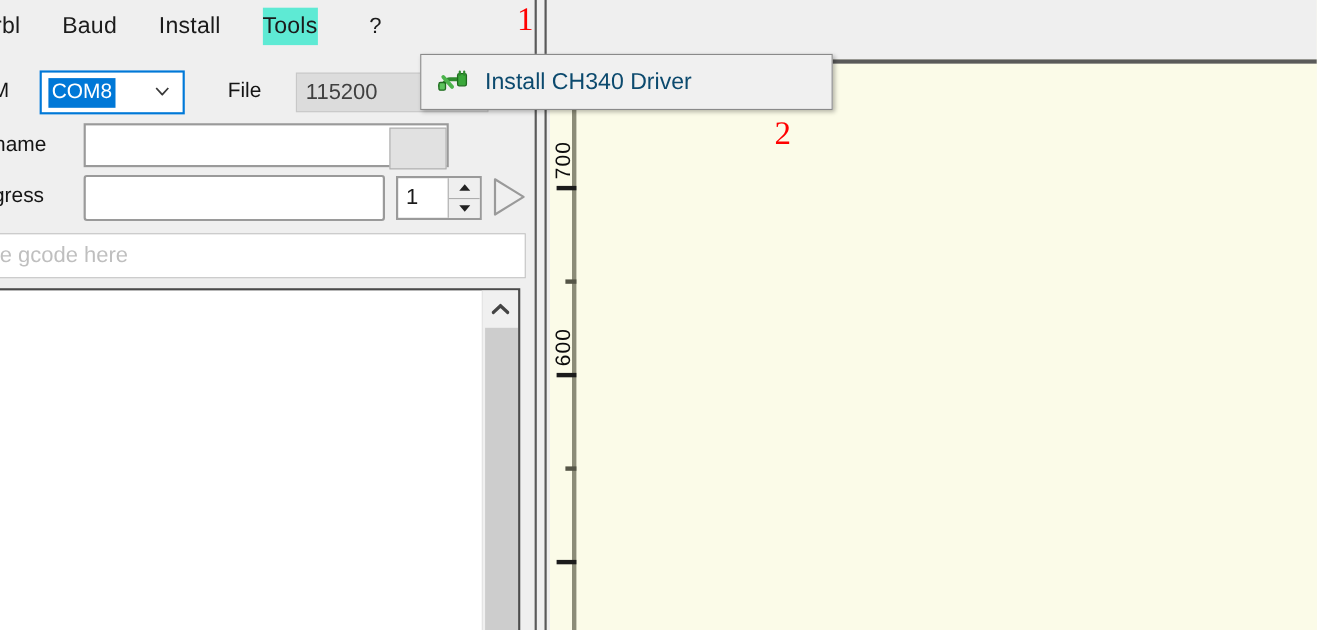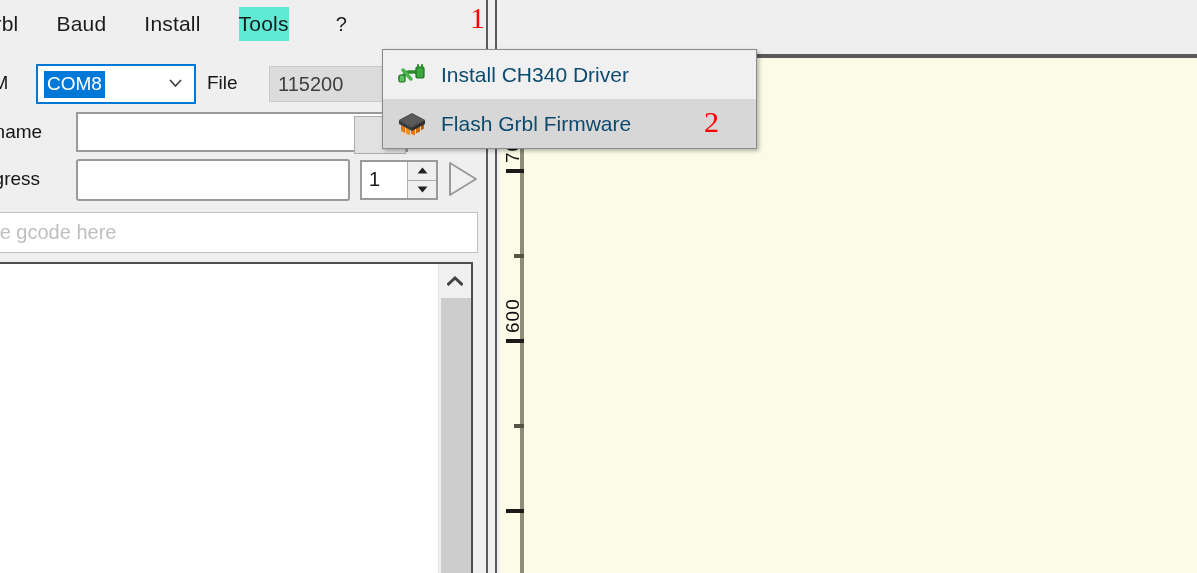--- a/index.html
+++ b/index.html
@@ -74,21 +74,21 @@
   .fld-label {
     position: absolute;
     font-size: 19px;
     color: #151515;
     top: 8px;
   }
   #com-label { left: 0px; }
   #com-combo {
     position: absolute;
     left: 72px; top: 0px;
-    width: 160px; height: 40px;
+    width: 132px; height: 40px;
     background: #ffffff;
     border: 2px solid #0078d7;
     box-sizing: border-box;
   }
   #com-combo-value {
     position: absolute;
     left: 6px; top: 5px;
     background: #0078d7;
     color: #ffffff;
     font-size: 19px;
@@ -452,33 +452,17 @@
         <path d="M3 15 C7 15 7 9 12 9 L22 9" fill="none" stroke="#2e8b2e" stroke-width="3.5" stroke-linecap="round"></path>
         <path d="M6 7 L14 16" fill="none" stroke="#4cb34c" stroke-width="3.5" stroke-linecap="round"></path>
         <rect x="19" y="4" width="8" height="11" rx="1.5" fill="#3aa83a" stroke="#1f6b1f" stroke-width="1.2"></rect>
         <rect x="2" y="12" width="6" height="7" rx="1.5" fill="#5cc45c" stroke="#1f6b1f" stroke-width="1.2"></rect>
         <path d="M21 2 L21 5 M25 2 L25 5" stroke="#2e8b2e" stroke-width="2" stroke-linecap="round"></path>
       </svg>
     </span>
     <span class="dropdown-label">Install CH340 Driver</span>
   </div>
 
-  <div class="dropdown-item highlighted">
-    <span class="dropdown-icon">
-      <svg width="30" height="26" viewBox="0 0 30 26">
-        <path d="M4 14 L4 20 L8 22 L8 16 Z" fill="#e07a18"></path>
-        <path d="M9 16.5 L9 22.5 L13 24.2 L13 18.2 Z" fill="#f09020"></path>
-        <path d="M14 17 L14 23 L18 24.5 L18 18.5 Z" fill="#e07a18"></path>
-        <path d="M19 16.5 L19 22.5 L23 20.5 L23 14.5 Z" fill="#c96a10"></path>
-        <path d="M24 14 L24 19.5 L27 17.5 L27 12 Z" fill="#b85f0c"></path>
-        <path d="M15 2 L28 9 L15 16 L2 9 Z" fill="#4a4a4a"></path>
-        <path d="M2 9 L15 16 L15 20 L2 13 Z" fill="#3b3b3b"></path>
-        <path d="M28 9 L15 16 L15 20 L28 13 Z" fill="#2e2e2e"></path>
-        <path d="M15 3 L26 9 L15 15 L4 9 Z" fill="#5a5a5a"></path>
-      </svg>
-    </span>
-    <span class="dropdown-label">Flash Grbl Firmware</span>
-  </div>
 
 </div>
 
 <div class="annot" id="annot-1">1</div>
 <div class="annot" id="annot-2">2</div>
 
 </body></html>

